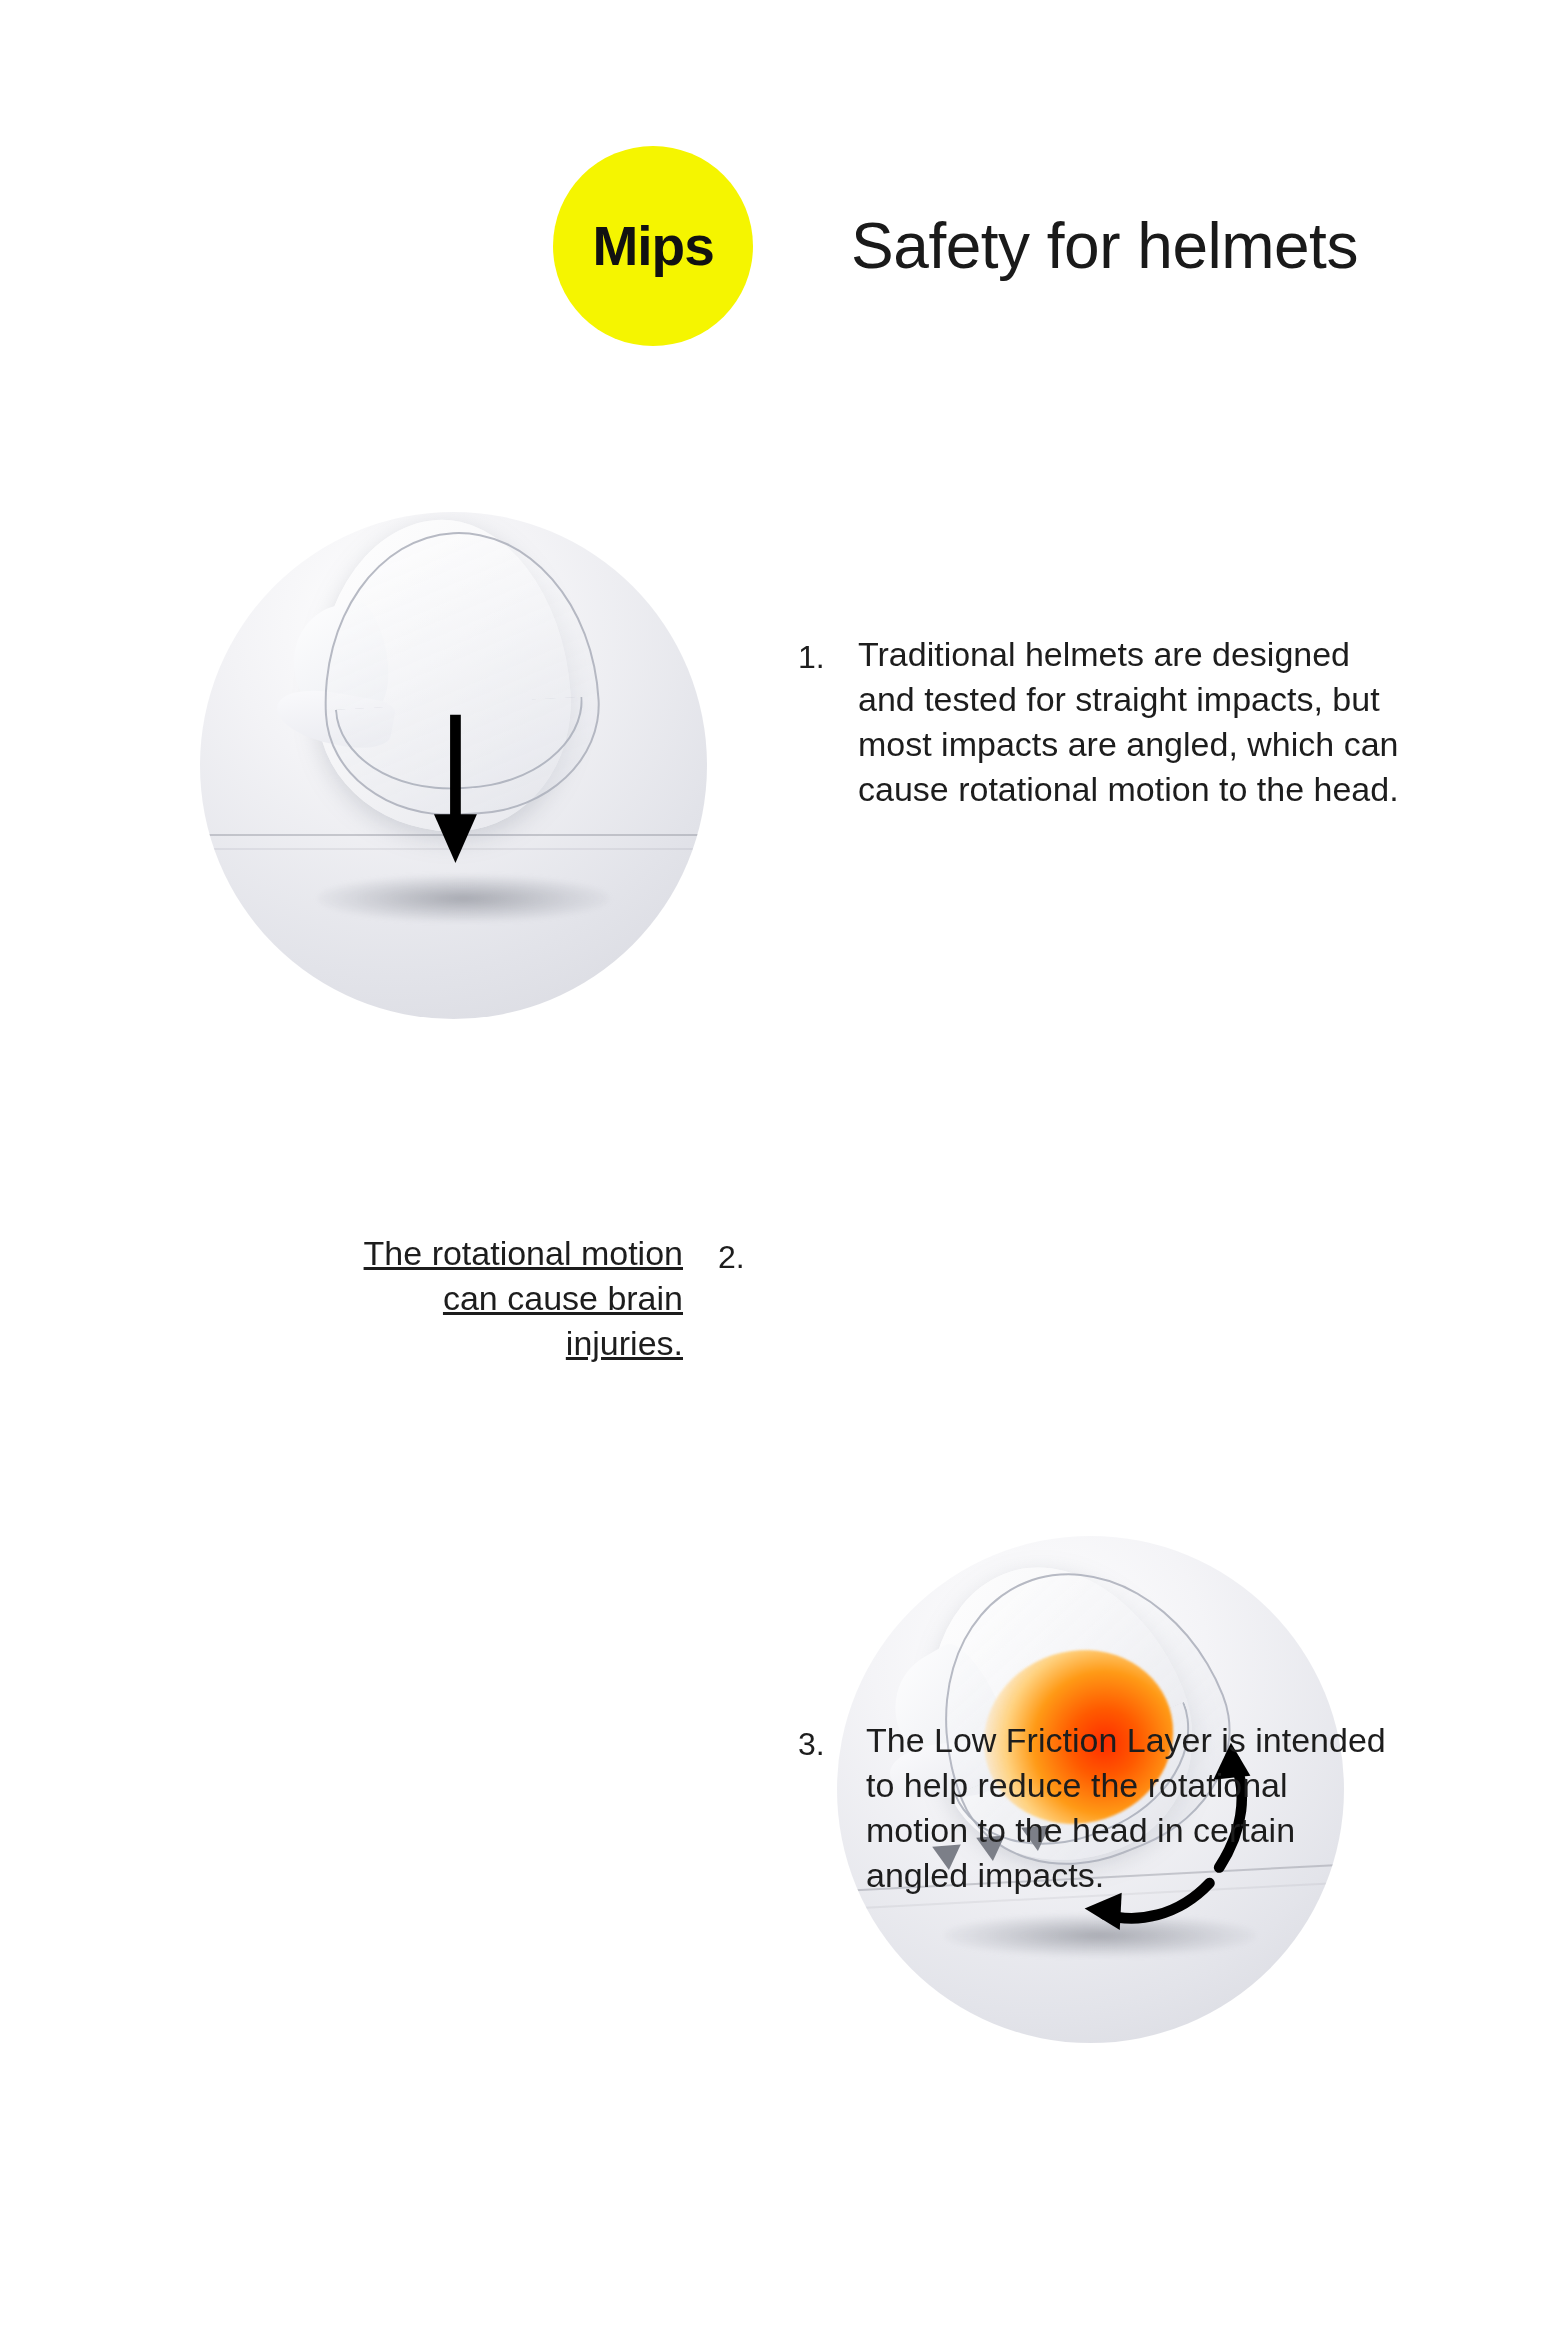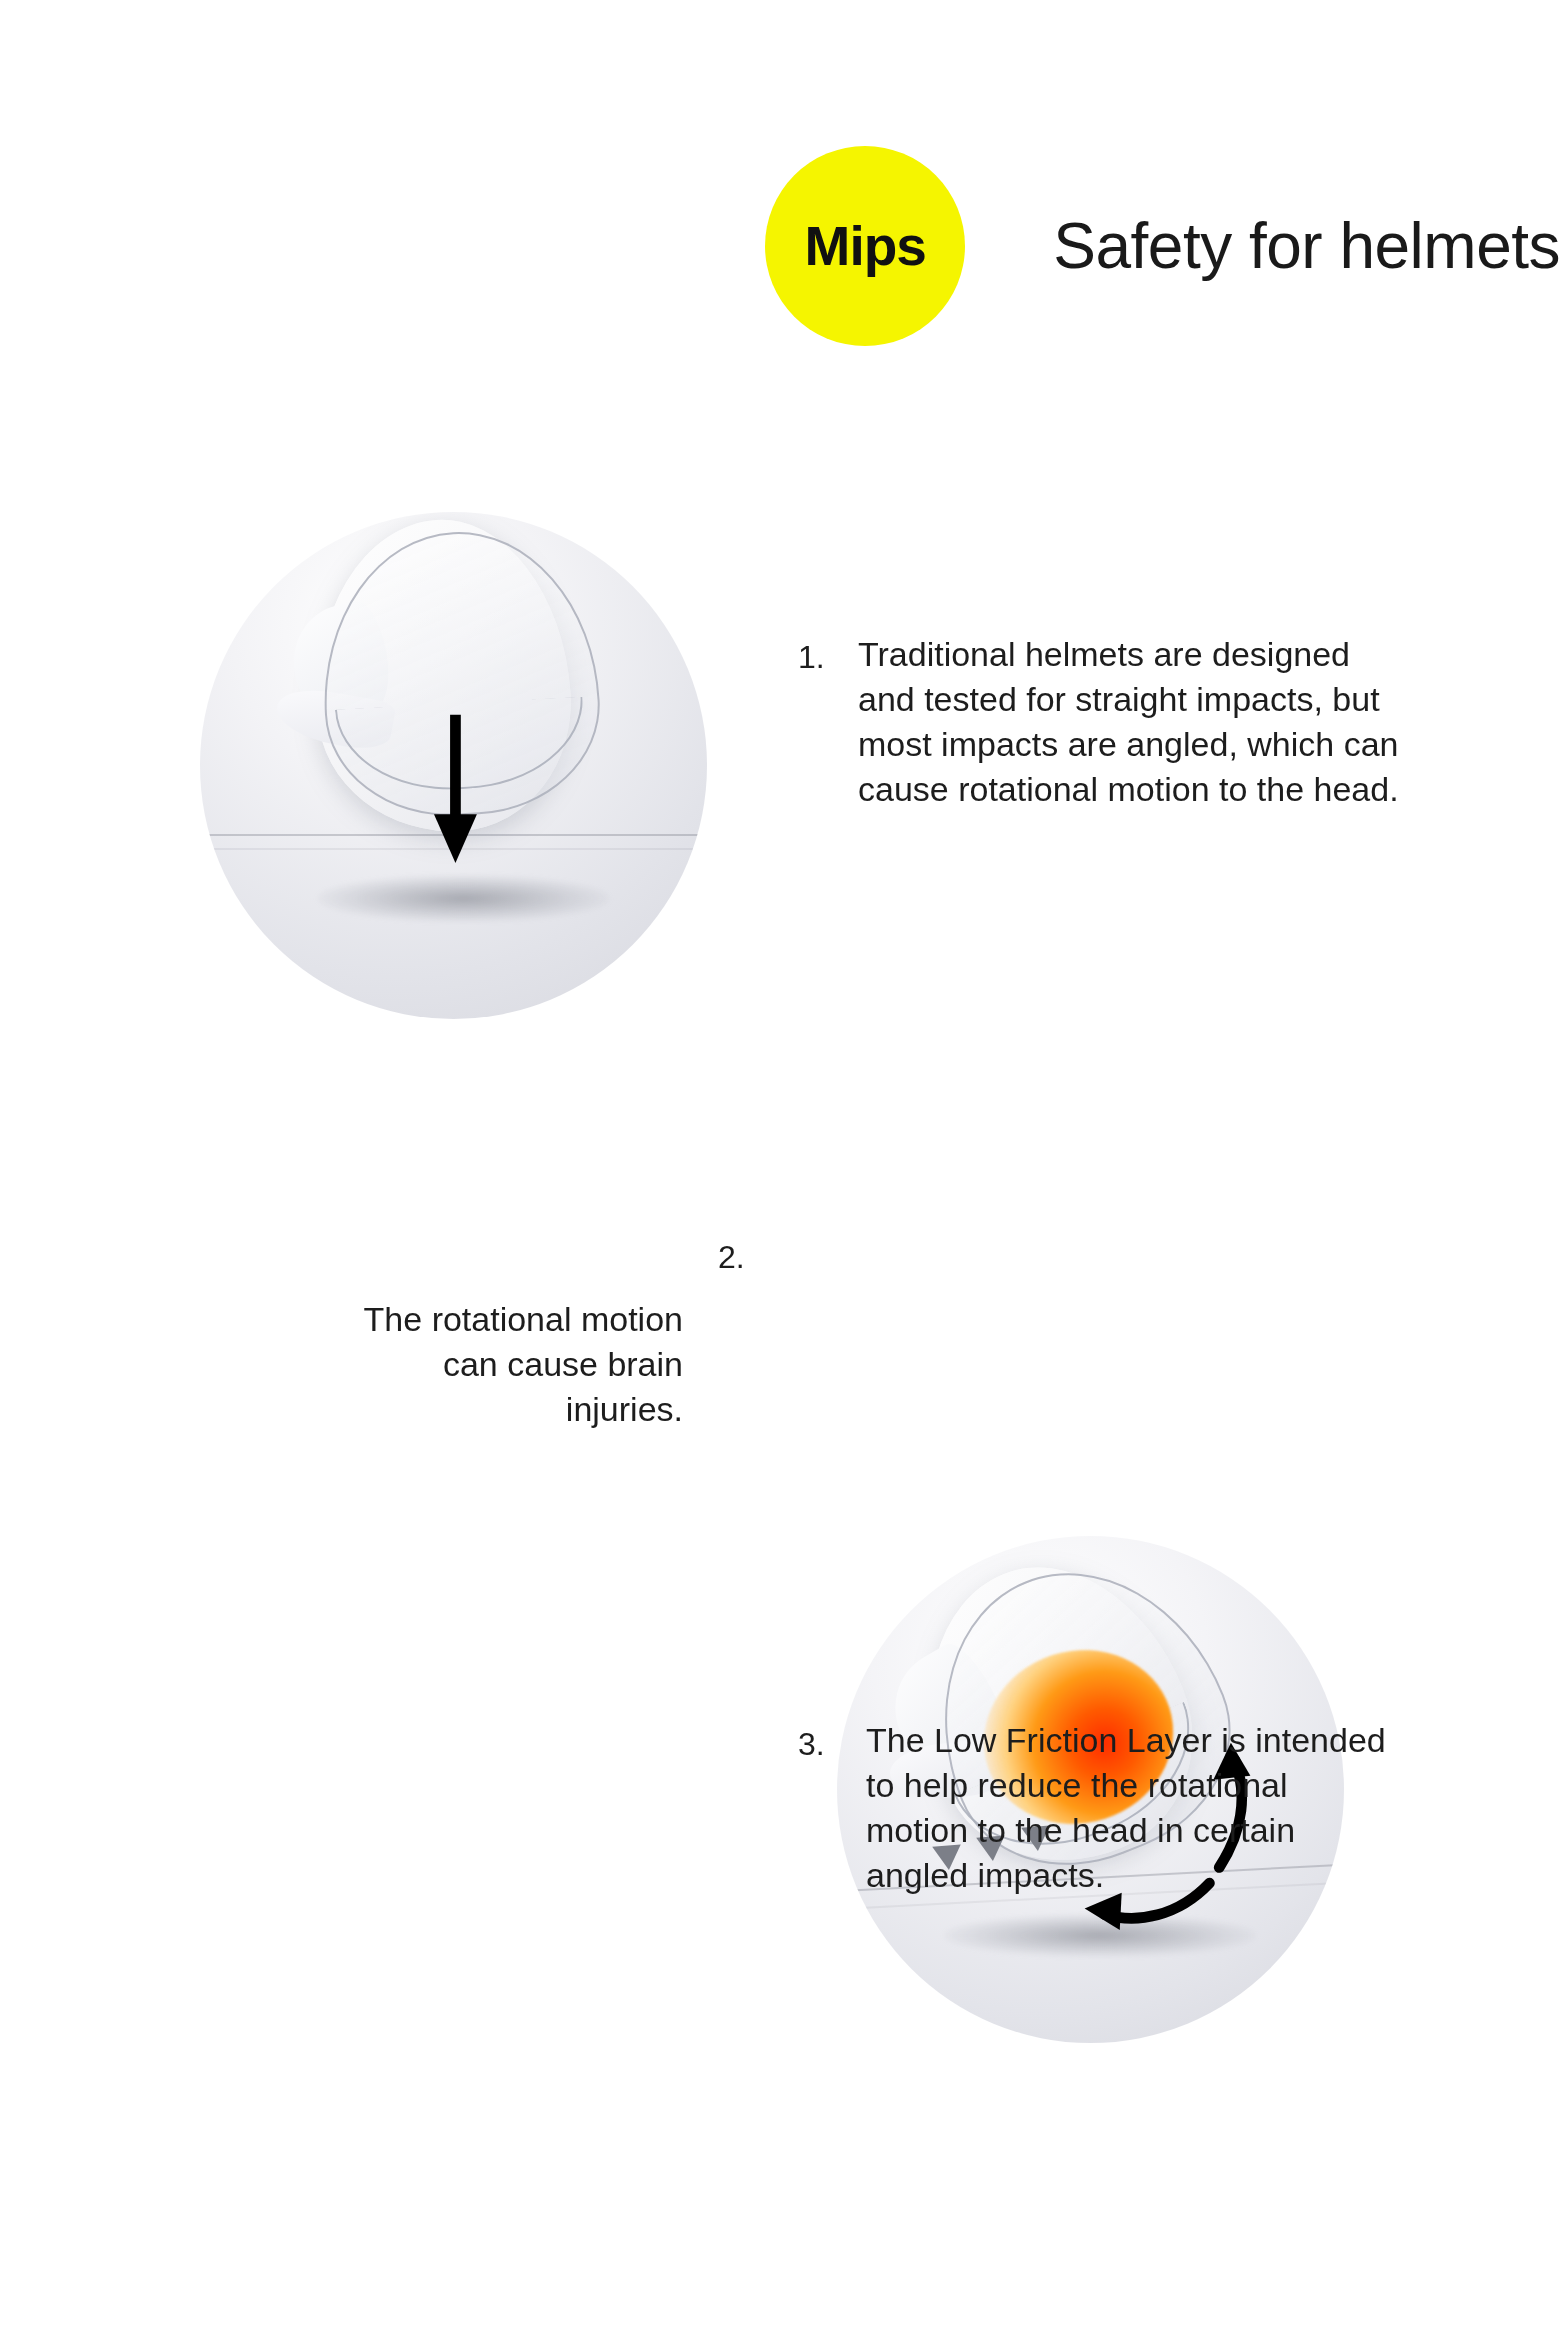--- a/index.html
+++ b/index.html
@@ -17,23 +17,24 @@
   }
 
   
   .header {
     position: absolute;
     left: 0;
     top: 146px;
     width: 1560px;
     display: flex;
     align-items: center;
-    justify-content: flex-end;
+    justify-content: center;
     padding-left: 351px;
     box-sizing: border-box;
+    gap: 10px;
   }
   .logo {
     width: 200px;
     height: 200px;
     border-radius: 50%;
     background: #F5F500;
     display: flex;
     align-items: center;
     justify-content: center;
     flex: 0 0 auto;
@@ -87,21 +88,21 @@
   
   #step2-circle {
     left: 837px;
     top: 1029px;
     width: 507px;
     height: 507px;
     background:
       radial-gradient(circle at 40% 24%, #ffffff 0%, #f4f4f7 34%, #e3e4ea 72%, #d5d6dd 100%);
   }
   #step2-num { left: 718px; top: 1239px; }
-  #step2-text { left: 322px; top: 1297px; width: 361px; text-align: right; }
+  #step2-text { left: 322px; top: 1231px; width: 361px; text-align: right; text-decoration: underline; }
   #step3-num { left: 798px; top: 1726px; }
   #step3-text { left: 866px; top: 1718px; width: 527px; }
 
   
   .ill { position: absolute; inset: 0; }
 
   .ground-line {
     position: absolute;
     left: -10%;
     width: 120%;

